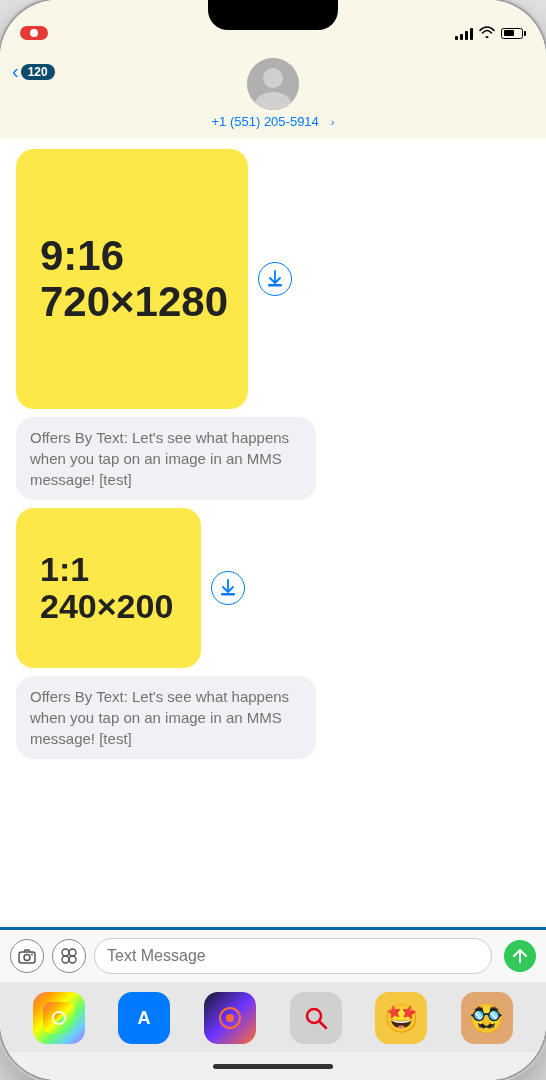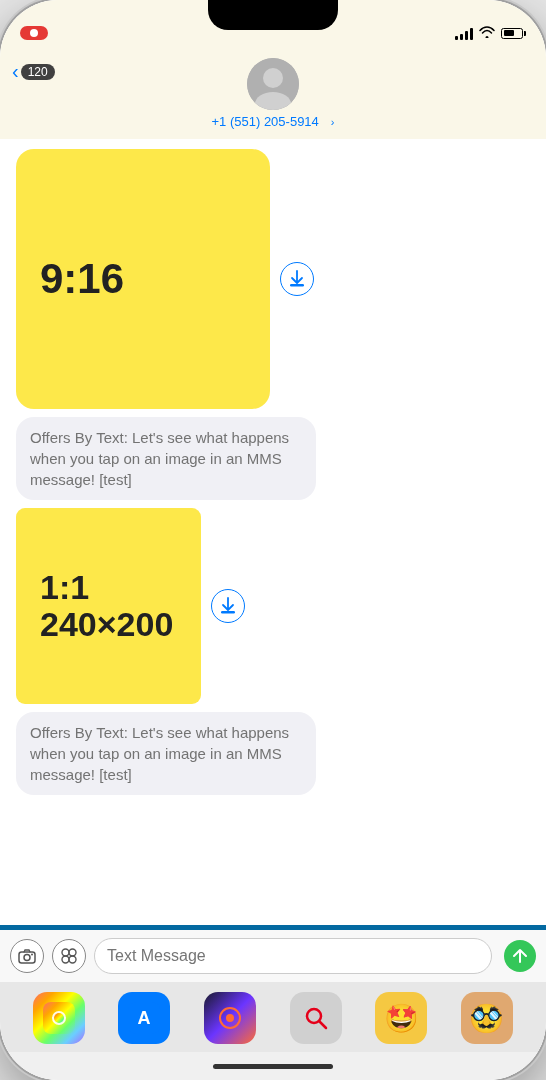--- a/index.html
+++ b/index.html
@@ -158,24 +158,24 @@
       color: #007aff;
       font-size: 17px;
       cursor: pointer;
     }
     .back-chevron {
       font-size: 20px;
       font-weight: 300;
       margin-right: 2px;
     }
     .back-count {
-      background: #404040;
+      background: #0c4a6e;
       color: white;
       font-size: 12px;
-      font-weight: 400;
+      font-weight: 700;
       border-radius: 10px;
       padding: 1px 7px;
     }
     .avatar-container {
       width: 52px;
       height: 52px;
       border-radius: 50%;
       background: #b0b0b0;
       display: flex;
       align-items: center;
@@ -212,27 +212,26 @@
     .message-image {
       background: #fde84a;
       border-radius: 18px;
       display: flex;
       flex-direction: column;
       justify-content: center;
       padding: 20px 24px;
       max-width: 300px;
     }
     .message-image-large {
-      width: 254px;
+      width: 232px;
       height: 260px;
     }
     .message-image-small {
       width: 185px;
-      height: 196px;
-      border-radius: 9px;
+      height: 160px;
     }
     .image-title-large {
       font-size: 42px;
       font-weight: 800;
       color: #222;
       line-height: 1.1;
     }
     .image-title-small {
       font-size: 34px;
       font-weight: 800;
@@ -266,21 +265,21 @@
       line-height: 1.4;
       display: inline-block;
     }
     
     .input-bar {
       background: #f8f8f8;
       padding: 8px 10px;
       display: flex;
       align-items: center;
       gap: 8px;
-      border-top: 5px solid #0369a1;
+      border-top: 3px solid #0369a1;
       flex-shrink: 0;
     }
     .camera-btn {
       width: 34px;
       height: 34px;
       border-radius: 50%;
       border: 1.5px solid #888;
       display: flex;
       align-items: center;
       justify-content: center;
@@ -434,20 +433,21 @@
         <span class="contact-phone-chevron">›</span>
       </div>
     </div>
 
     <div class="messages-area">
 
       <div class="message-group">
         <div class="message-image-container">
           <div class="message-image message-image-large">
             <div class="image-title-large">9:16</div>
+            <div class="image-title-large">720×1280</div>
           </div>
           <div class="download-btn">
             <svg width="16" height="18" viewBox="0 0 16 18" fill="none">
               <path d="M8 1v11M3 8l5 5 5-5" stroke="#007aff" stroke-width="1.8" stroke-linecap="round" stroke-linejoin="round"></path>
               <rect x="1" y="14" width="14" height="2.5" rx="1.2" fill="#007aff"></rect>
             </svg>
           </div>
         </div>
         <div style="margin-top:4px">
           <div class="message-bubble-incoming">Offers By Text: Let's see what happens when you tap on an image in an MMS message! [test]</div>

